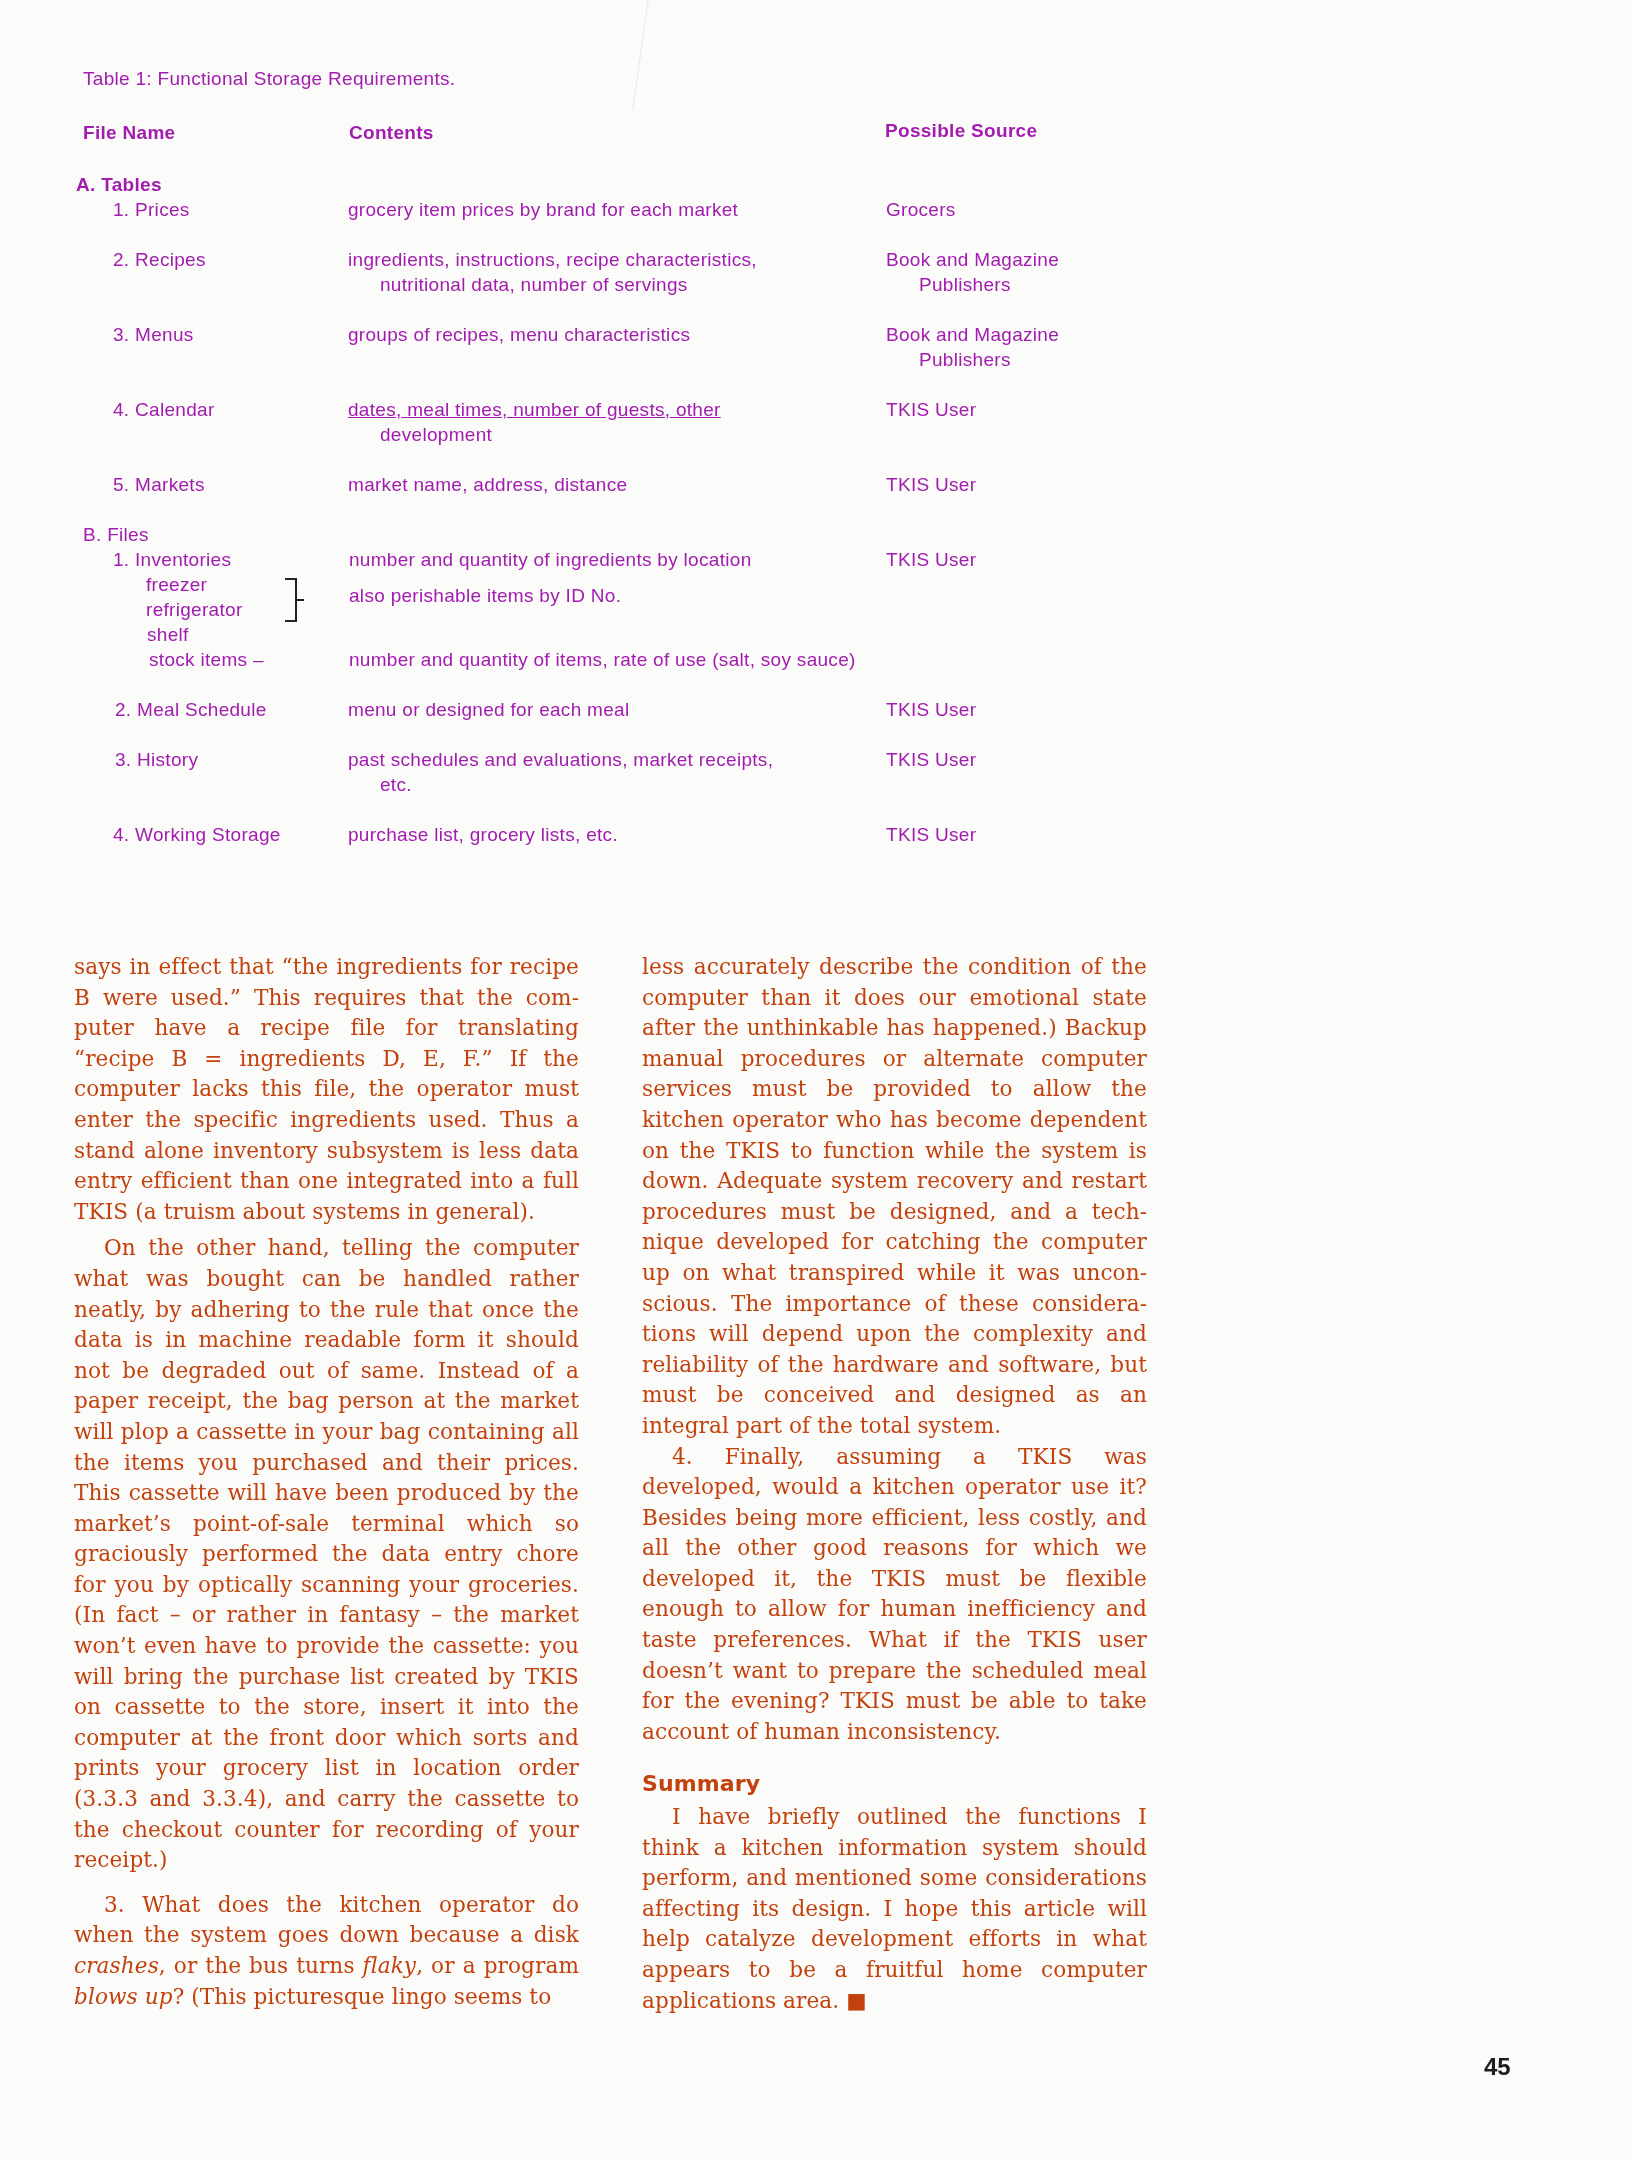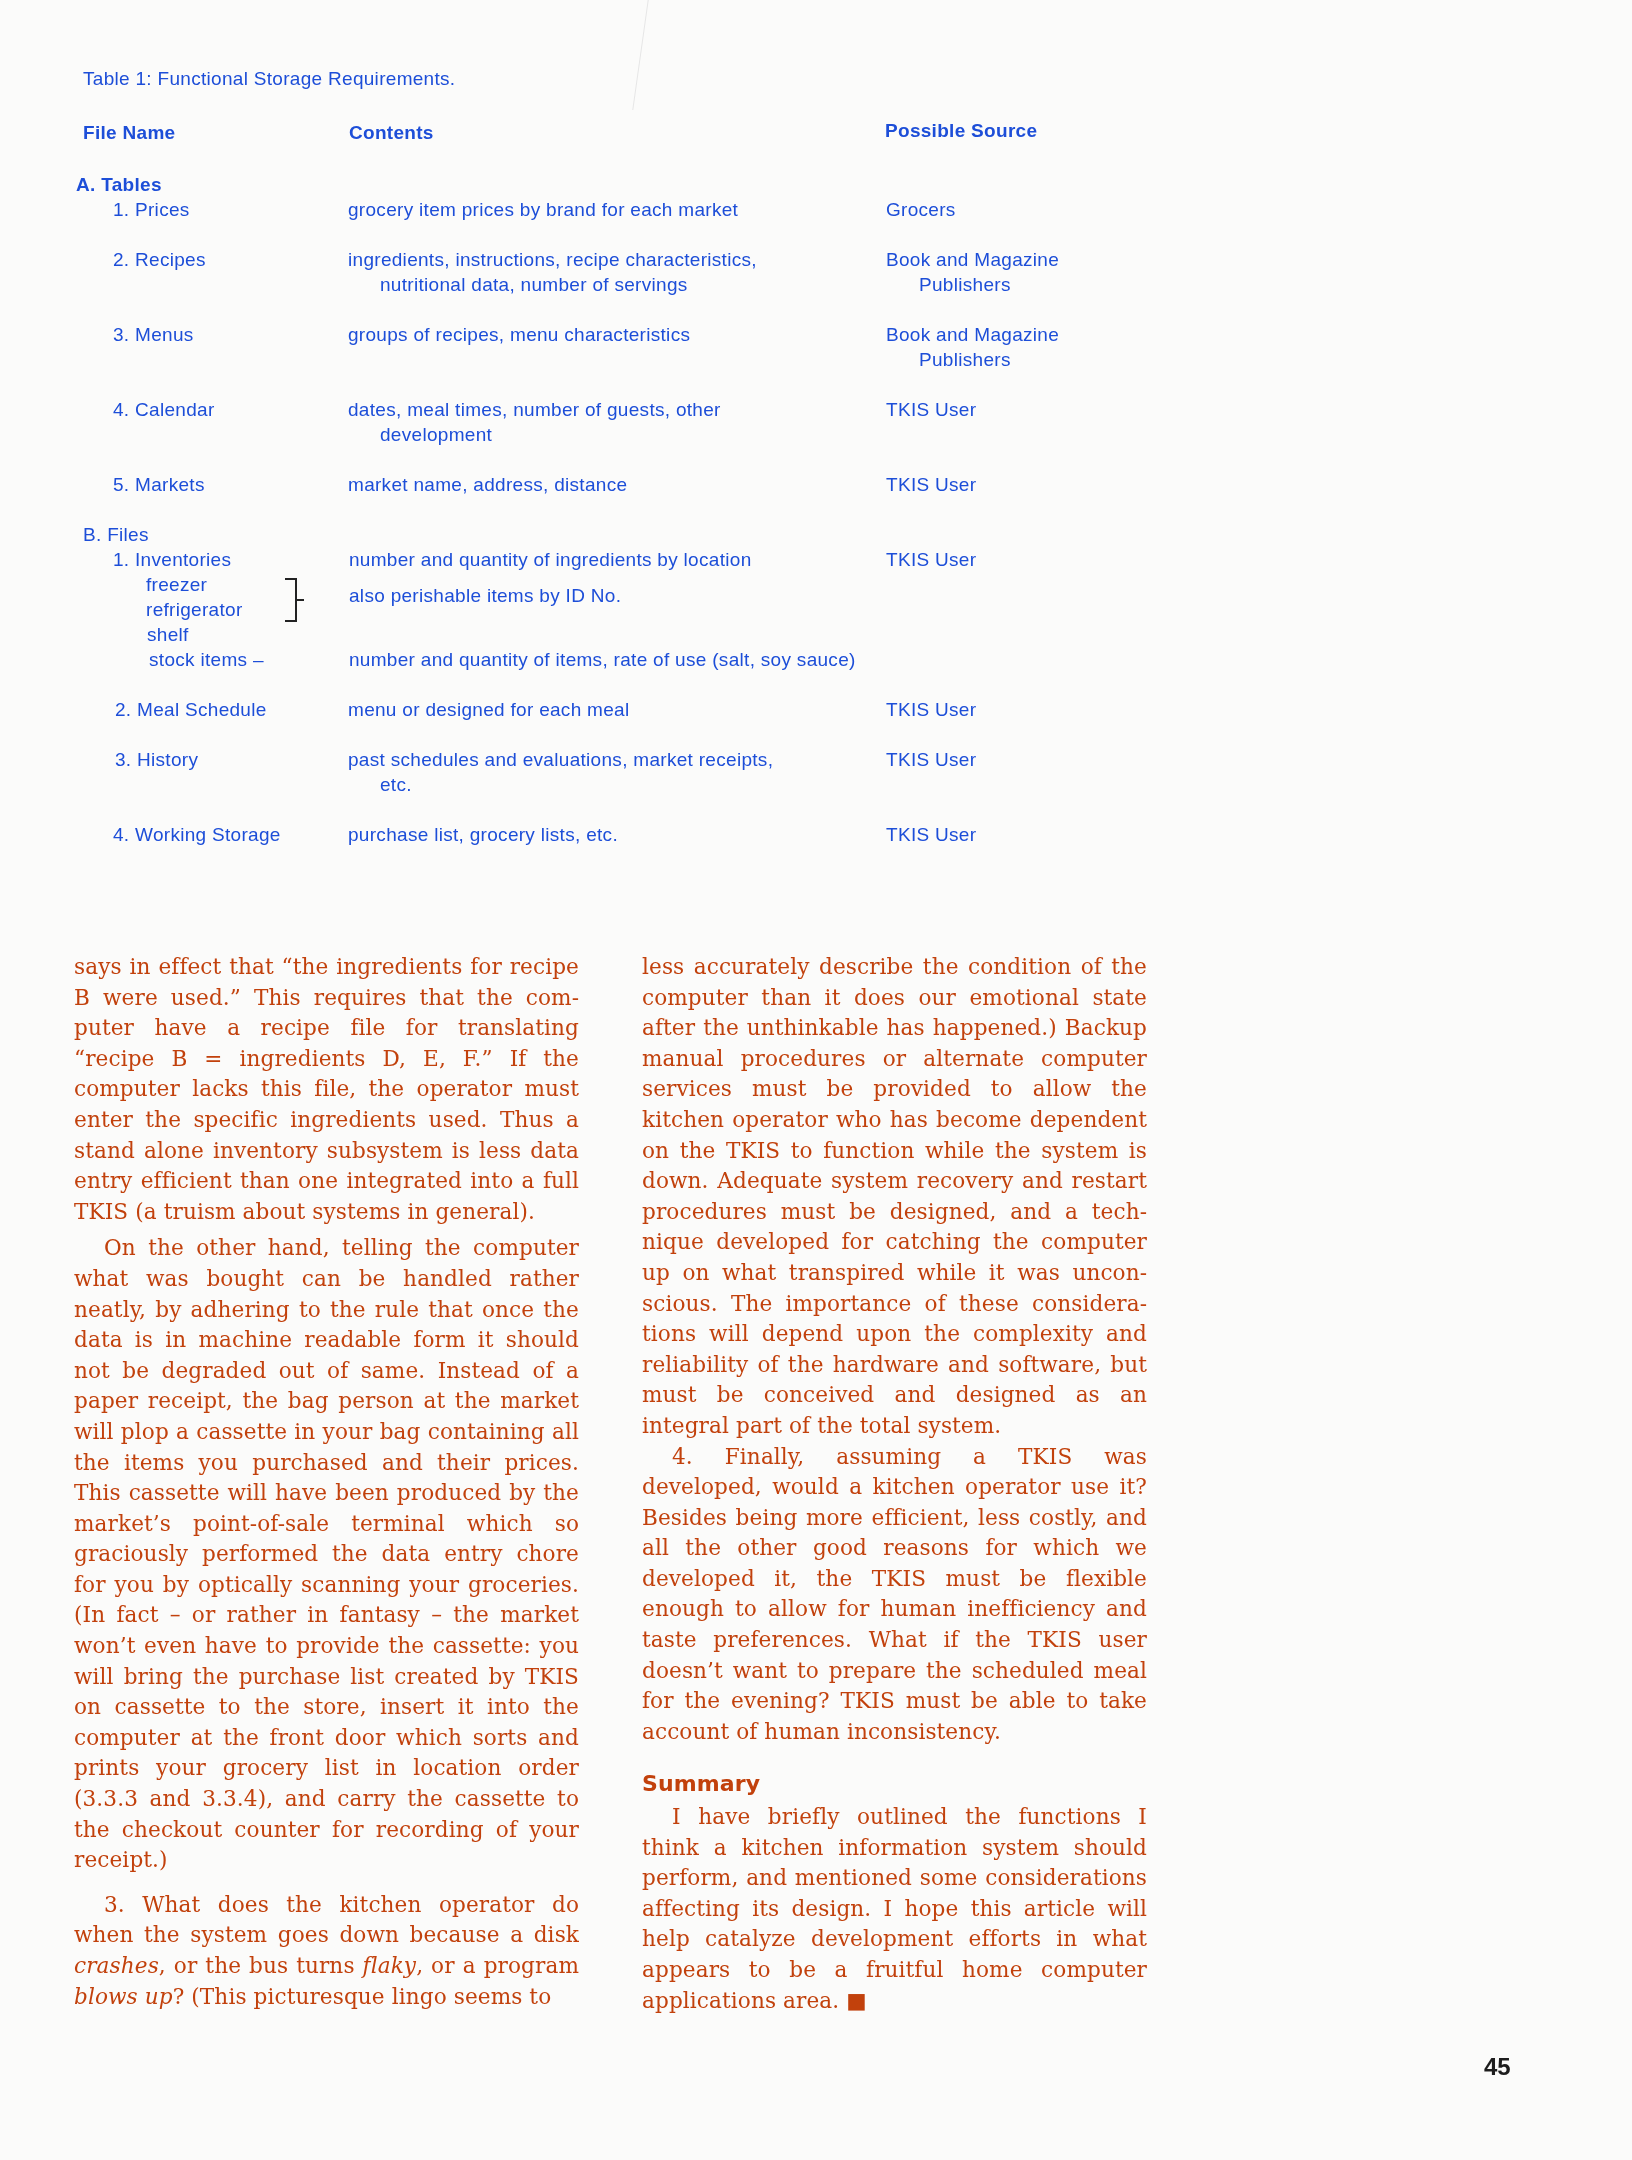--- a/index.html
+++ b/index.html
@@ -2,21 +2,21 @@
 <html><head>
 <meta charset="utf-8">
 <style>
   html, body { margin: 0; padding: 0; }
   body {
     width: 1632px; height: 2160px; position: relative; overflow: hidden;
     background: #fbfbfa; color: #1d1d1d;
     font-family: "Liberation Sans", sans-serif;
   }
   .abs { position: absolute; white-space: nowrap; }
-  .tbl { font-family: "Liberation Sans", sans-serif; font-size: 19px; color: #1d4ed8; letter-spacing: 0.3px; text-align: right; }
+  .tbl { font-family: "Liberation Sans", sans-serif; font-size: 19px; color: #a21caf; letter-spacing: 0.3px; text-align: right; }
   .tbl-title { font-size: 19px; }
   .hdr { font-weight: bold; }
   .bracket {
     position: absolute; width: 10px; height: 40px;
     border-top: 2px solid #222; border-right: 2px solid #222; border-bottom: 2px solid #222;
   }
   .bracket::after {
     content: ""; position: absolute; right: -9px; top: 19px; width: 7px; border-top: 2px solid #222;
   }
   .col {
@@ -62,21 +62,21 @@
 
   <div>
     <div class="abs tbl" style="left:113px; top:324px;">3. Menus</div>
     <div class="abs tbl" style="left:348px; top:324px;">groups of recipes, menu characteristics</div>
     <div class="abs tbl" style="left:886px; top:324px;">Book and Magazine</div>
     <div class="abs tbl" style="left:919px; top:349px;">Publishers</div>
   </div>
 
   <div>
     <div class="abs tbl" style="left:113px; top:399px;">4. Calendar</div>
-    <div class="abs tbl" style="left:348px; top:399px;">dates, meal times, number of guests, other</div>
+    <div class="abs tbl" style="left:348px; top:399px;text-decoration:underline;">dates, meal times, number of guests, other</div>
     <div class="abs tbl" style="left:380px; top:424px;">development</div>
     <div class="abs tbl" style="left:886px; top:399px;">TKIS User</div>
   </div>
 
   <div>
     <div class="abs tbl" style="left:113px; top:474px;">5. Markets</div>
     <div class="abs tbl" style="left:348px; top:474px;">market name, address, distance</div>
     <div class="abs tbl" style="left:886px; top:474px;">TKIS User</div>
   </div>
 

